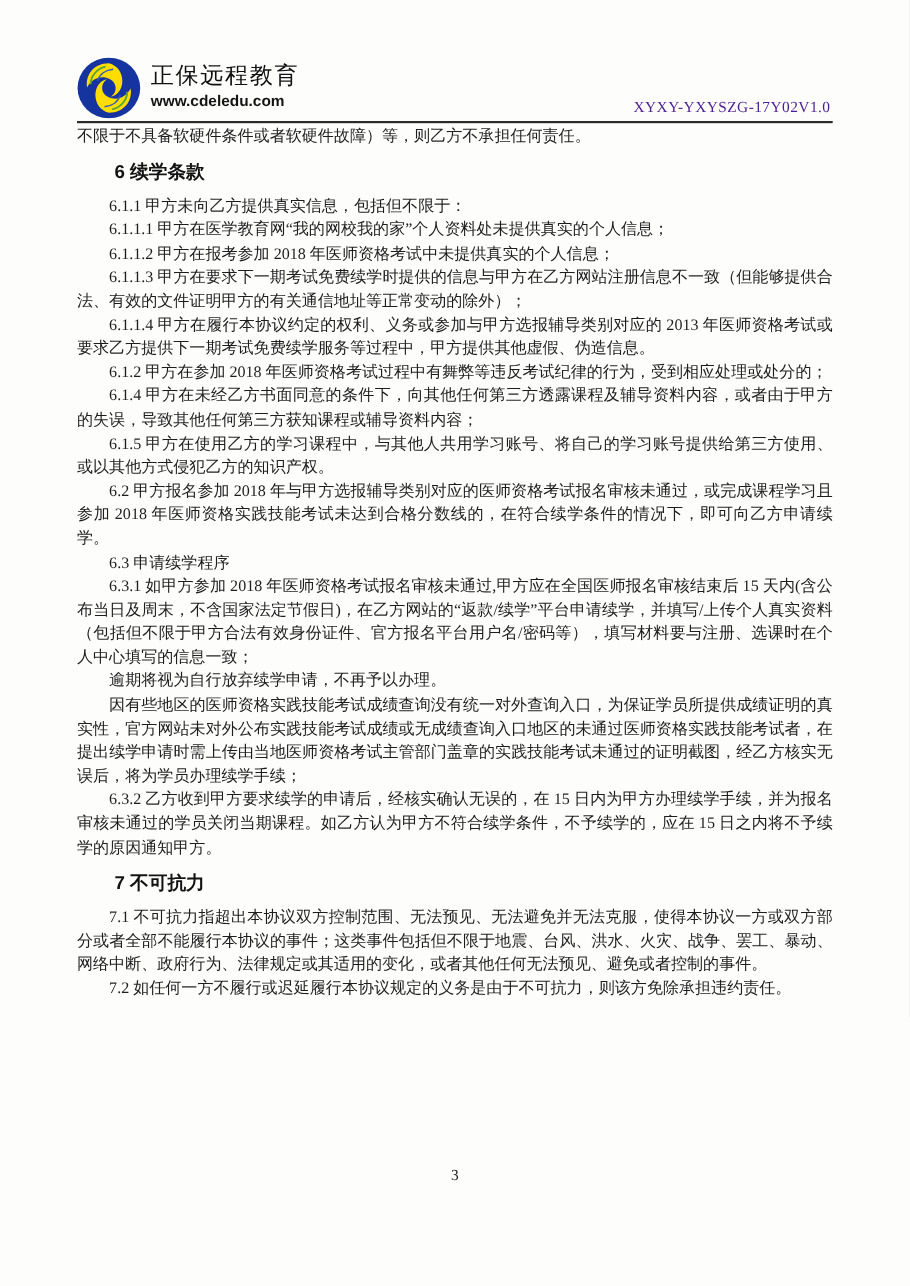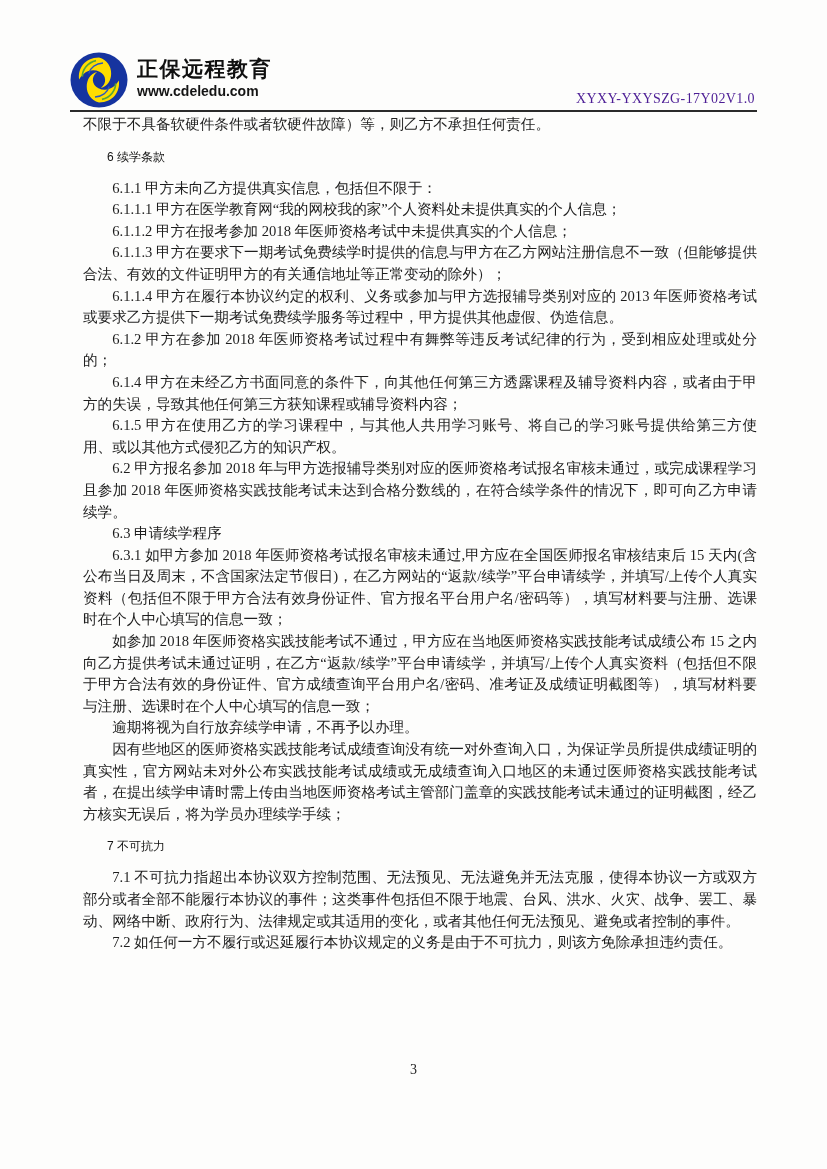--- a/index.html
+++ b/index.html
@@ -40,21 +40,21 @@
     height: 56px;
     flex: 0 0 auto;
   }
   .brand-text {
     display: flex;
     flex-direction: column;
     padding-top: 5px;
   }
   .brand-name {
     font-family: "Liberation Sans", "DejaVu Sans", sans-serif;
-    font-weight: bold;
+    font-weight: normal;
     font-size: 21px;
     letter-spacing: 1.5px;
     color: #101010;
     line-height: 24px;
   }
   .brand-url {
     font-family: "Liberation Sans", "DejaVu Sans", sans-serif;
     font-weight: bold;
     font-size: 14px;
     color: #141414;
@@ -71,35 +71,34 @@
   }
   
   .content {
     position: absolute;
     left: 70px;
     right: 70px;
     top: 114px;
     text-align: justify;
     font-size: 14.6px;
     line-height: 21.6px;
-    margin-left: 13px;
   }
   .para {
     margin: 0;
     text-indent: 2em;
   }
   .para.cont {
     text-indent: 0;
   }
   .heading {
     margin: 10px 0 10px 0;
     text-indent: 2em;
     font-family: "Liberation Sans", "DejaVu Sans", sans-serif;
-    font-weight: normal;
-    font-size: 12px;
+    font-weight: bold;
+    font-size: 17px;
     line-height: 22px;
     color: #121212;
     text-align: left;
   }
   
   .page-footer {
     position: absolute;
     left: 0;
     right: 0;
     top: 1062px;
@@ -141,23 +140,23 @@
       <p class="para">6.1.1.1 甲方在医学教育网“我的网校我的家”个人资料处未提供真实的个人信息；</p>
       <p class="para">6.1.1.2 甲方在报考参加 2018 年医师资格考试中未提供真实的个人信息；</p>
       <p class="para">6.1.1.3 甲方在要求下一期考试免费续学时提供的信息与甲方在乙方网站注册信息不一致（但能够提供合法、有效的文件证明甲方的有关通信地址等正常变动的除外）；</p>
       <p class="para">6.1.1.4 甲方在履行本协议约定的权利、义务或参加与甲方选报辅导类别对应的 2013 年医师资格考试或要求乙方提供下一期考试免费续学服务等过程中，甲方提供其他虚假、伪造信息。</p>
       <p class="para">6.1.2 甲方在参加 2018 年医师资格考试过程中有舞弊等违反考试纪律的行为，受到相应处理或处分的；</p>
       <p class="para">6.1.4 甲方在未经乙方书面同意的条件下，向其他任何第三方透露课程及辅导资料内容，或者由于甲方的失误，导致其他任何第三方获知课程或辅导资料内容；</p>
       <p class="para">6.1.5 甲方在使用乙方的学习课程中，与其他人共用学习账号、将自己的学习账号提供给第三方使用、或以其他方式侵犯乙方的知识产权。</p>
       <p class="para">6.2 甲方报名参加 2018 年与甲方选报辅导类别对应的医师资格考试报名审核未通过，或完成课程学习且参加 2018 年医师资格实践技能考试未达到合格分数线的，在符合续学条件的情况下，即可向乙方申请续学。</p>
       <p class="para">6.3 申请续学程序</p>
       <p class="para">6.3.1 如甲方参加 2018 年医师资格考试报名审核未通过,甲方应在全国医师报名审核结束后 15 天内(含公布当日及周末，不含国家法定节假日)，在乙方网站的“返款/续学”平台申请续学，并填写/上传个人真实资料（包括但不限于甲方合法有效身份证件、官方报名平台用户名/密码等），填写材料要与注册、选课时在个人中心填写的信息一致；</p>
-      <p class="para">如参加 2018 年医师资格实践技能考试不通过，甲方应在当地医师资格实践技能考试成绩公布 15 之内向乙方提供考试未通过证明，在乙方“返款/续学”平台申请续学，并填写/上传个人真实资料（包括但不限于甲方合法有效的身份证件、官方成绩查询平台用户名/密码、准考证及成绩证明截图等），填写材料要与注册、选课时在个人中心填写的信息一致；</p>
       <p class="para">逾期将视为自行放弃续学申请，不再予以办理。</p>
       <p class="para">因有些地区的医师资格实践技能考试成绩查询没有统一对外查询入口，为保证学员所提供成绩证明的真实性，官方网站未对外公布实践技能考试成绩或无成绩查询入口地区的未通过医师资格实践技能考试者，在提出续学申请时需上传由当地医师资格考试主管部门盖章的实践技能考试未通过的证明截图，经乙方核实无误后，将为学员办理续学手续；</p>
+      <p class="para">6.3.2 乙方收到甲方要求续学的申请后，经核实确认无误的，在 15 日内为甲方办理续学手续，并为报名审核未通过的学员关闭当期课程。如乙方认为甲方不符合续学条件，不予续学的，应在 15 日之内将不予续学的原因通知甲方。</p>
       <p class="heading">7 不可抗力</p>
       <p class="para">7.1 不可抗力指超出本协议双方控制范围、无法预见、无法避免并无法克服，使得本协议一方或双方部分或者全部不能履行本协议的事件；这类事件包括但不限于地震、台风、洪水、火灾、战争、罢工、暴动、网络中断、政府行为、法律规定或其适用的变化，或者其他任何无法预见、避免或者控制的事件。</p>
       <p class="para">7.2 如任何一方不履行或迟延履行本协议规定的义务是由于不可抗力，则该方免除承担违约责任。</p>
     </div>
 
   <div class="page-footer">
     <span>3</span>
   </div>
 
 </div>

